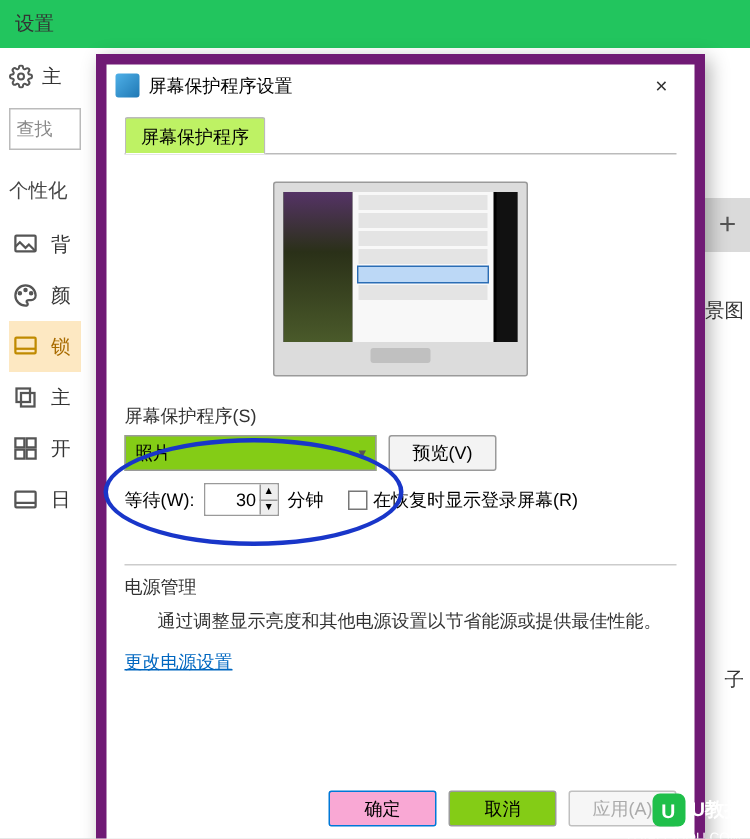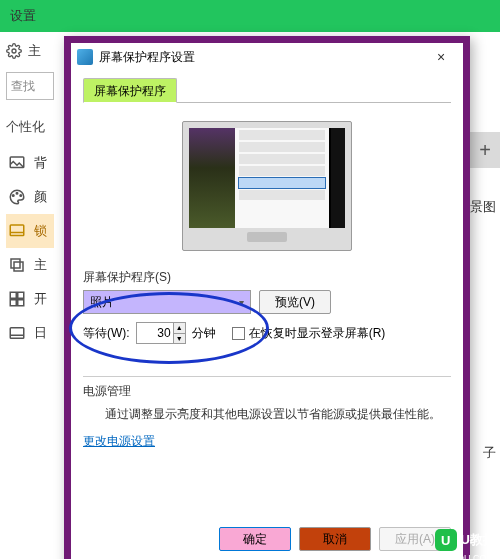--- a/index.html
+++ b/index.html
@@ -36,40 +36,40 @@
   .monitor-screen { width:100%; height:100px; background:#000; position:relative; overflow:hidden;}
   .monitor-stand { width:40px; height:10px; background:#c0c0c0; margin:4px auto 0; border-radius:2px;}
   .photo-l { position:absolute; left:0; top:0; width:46px; height:100%; background:linear-gradient(#536,#2a3018 40%,#4a5a2a);}
   .photo-r { position:absolute; right:0; top:0; width:14px; height:100%; background:#111;}
   .photo-mid { position:absolute; left:46px; top:0; width:94px; height:100%; background:#f8f8f8;}
   .photo-row { height:10px; margin:2px 4px; background:#e4e4e4;}
   .photo-row.hl { background:#bcd8f6; outline:1px solid #2a6db5;}
 
   .group-lbl { font-size: 12px; color:#333; margin: 8px 0 4px; }
   .row { display:flex; align-items:center; gap:8px; margin-bottom:8px;}
-  .combo { width: 168px; height:24px; border:1px solid #9a9a9a; font-size:12px; display:flex; align-items:center; padding:0 6px; background:#c4b5fd; position:relative;}
+  .combo { width: 168px; height:24px; border:1px solid #9a9a9a; font-size:12px; display:flex; align-items:center; padding:0 6px; background:#84cc16; position:relative;}
   .combo-arrow { margin-left:auto; font-size:10px; color:#555;}
   .btn { height:24px; min-width:72px; border:1px solid #9a9a9a; background:#f3f3f3; font-size:12px; padding:0 8px; border-radius:2px; cursor:pointer;}
   .wait-row{ display:flex; align-items:center; gap:6px; font-size:12px; margin-bottom:26px; position:relative;}
   .spin { width:50px; height:22px; border:1px solid #9a9a9a; display:flex;}
   .spin input{ width:36px; border:none; text-align:right; font-size:12px; padding-right:2px;}
   .spin-btns{width:14px; display:flex; flex-direction:column;}
   .spin-b{flex:1; font-size:7px; background:#eee; border-left:1px solid #9a9a9a; display:flex;align-items:center;justify-content:center; cursor:pointer;}
   .spin-b:first-child{border-bottom:1px solid #9a9a9a;}
   .chk{display:flex;align-items:center;gap:4px;font-size:12px; margin-left:10px;}
   .chk-box{width:13px;height:13px;border:1px solid #777;background:#fff;}
 
   .divider { border-top:1px solid #ccc; margin: 6px 0; }
   .pm-title { font-size:12px; color:#333; margin-bottom:6px;}
   .pm-desc { font-size:12px; color:#333; margin-bottom:10px;margin-left:22px;}
   .pm-link { font-size:12px; color:#0067c0; text-decoration:underline; cursor:pointer;}
 
   .dlg-footer { margin-top:auto; display:flex; gap:8px; justify-content:flex-end; padding-top:10px;}
   .footer-btn{ width:72px; height:24px; border:1px solid #0078d7; background:#f9a8d4; font-size:12px; border-radius:2px; cursor:pointer;}
-  .footer-btn.cancel{border-color:#9a9a9a; background:#c2410c;}
+  .footer-btn.cancel{border-color:#9a9a9a; background:#84cc16;}
   .footer-btn.apply{border-color:#c0c0c0; background:#f6f6f6; color:#aaa;}
 
   .ink-circle{position:absolute; left:-14px; top:-30px; width:200px; height:72px; border:3px solid #1936c9; border-radius:50%; pointer-events:none;}
 
   .watermark { position:absolute; right:4px; bottom:8px; display:flex; align-items:center; gap:4px; font-size:13px; color:#fff; font-weight:bold;}
   .wm-url { position:absolute; right:6px; bottom:-4px; font-size:9px; color:#fff;}
   .wm-badge{width:22px;height:22px;background:#1fbf4a;border-radius:5px;display:flex;align-items:center;justify-content:center;color:#fff;}
 </style>
 </head>
 <body>

